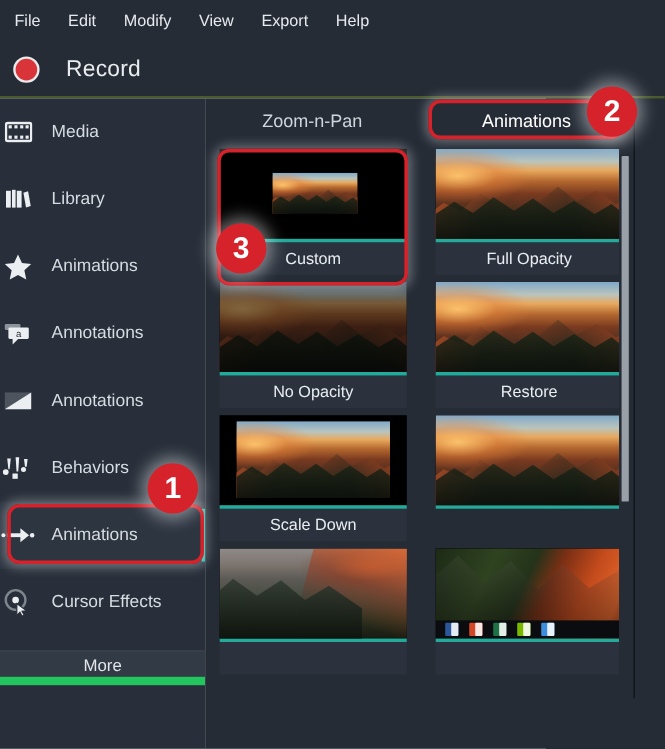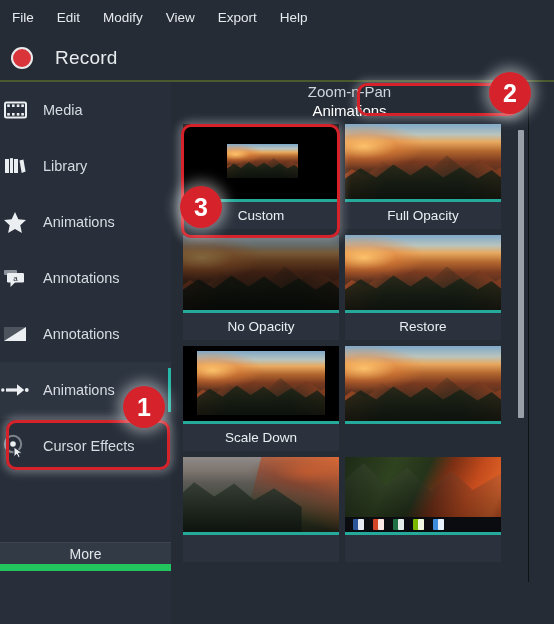--- a/index.html
+++ b/index.html
@@ -66,32 +66,32 @@
     background: #323a46; border-top: 1px solid #3c4550; border-bottom: 7px solid #22c55e;
     display: flex; align-items: center; justify-content: center;
     color: #e2e6ea; font-size: 14px; cursor: default;
   }
 
   
   #content {
     position: absolute; left: 171px; top: 82px; width: 357px; height: 542px;
     background: #252c36;
   }
-  #tabs { position: absolute; left: 0; top: 0; width: 357px; height: 38px; display: flex; flex-direction: column; }
+  #tabs { position: absolute; left: 0; top: 0; width: 357px; height: 38px; display: flex; }
   .tab {
     flex: 1; display: flex; align-items: center; justify-content: center;
     color: #cfd5dc; font-size: 15px; cursor: default;
   }
   .tab.sel { color: #ffffff; }
 
   #grid {
     position: absolute; left: 0; top: 38px; width: 345px; height: 504px;
     padding: 4px 8px 0 12px; overflow: hidden;
   }
-  .row { display: flex; gap: 6px; margin-bottom: 6px; }
+  .row { display: flex; gap: 24px; margin-bottom: 6px; }
   .card { width: 156px; cursor: default; }
   .thumb {
     position: relative; width: 156px; height: 78px; overflow: hidden;
     background: #000; border-bottom: 3px solid #24a99b;
   }
   .thumb .pic { position: absolute; inset: 0; }
   
   .pic.sunset {
     background:
       radial-gradient(ellipse 60% 46% at 12% 30%, rgba(255,198,110,.92) 0%, rgba(228,128,56,.45) 35%, rgba(0,0,0,0) 66%),
@@ -275,20 +275,35 @@
     <div class="side-item">
       <span class="ico">
         <svg width="24" height="16" viewBox="0 0 24 16">
           <rect x="1" y="1" width="22" height="14" fill="#4d545d"></rect>
           <path d="M1 15 L23 1 L23 15 Z" fill="#eceff2"></path>
         </svg>
       </span>
       <span class="lbl">Annotations</span>
     </div>
 
+    <div class="side-item">
+      <span class="ico">
+        <svg width="26" height="20" viewBox="0 0 26 20">
+          <g fill="#eceff2">
+            <path d="M4 2 L7 2 L6 11 L5 11 Z"></path>
+            <path d="M11 1 L14 1 L13.2 13 L11.8 13 Z"></path>
+            <path d="M18 2.5 L21 2.5 L20.2 9 L18.8 9 Z"></path>
+            <circle cx="2.8" cy="13.4" r="2.4"></circle>
+            <rect x="8.4" y="14.6" width="4.4" height="4.4"></rect>
+            <circle cx="17.6" cy="11.2" r="2.1"></circle>
+          </g>
+        </svg>
+      </span>
+      <span class="lbl">Behaviors</span>
+    </div>
 
     <div class="side-item active">
       <span class="ico">
         <svg width="28" height="16" viewBox="0 0 28 16">
           <g fill="#eceff2">
             <circle cx="1.8" cy="8" r="1.7"></circle>
             <rect x="5" y="6.4" width="13" height="3.2"></rect>
             <path d="M16 2.2 L23.2 8 L16 13.8 Z"></path>
             <circle cx="25.8" cy="8" r="1.9"></circle>
           </g>

